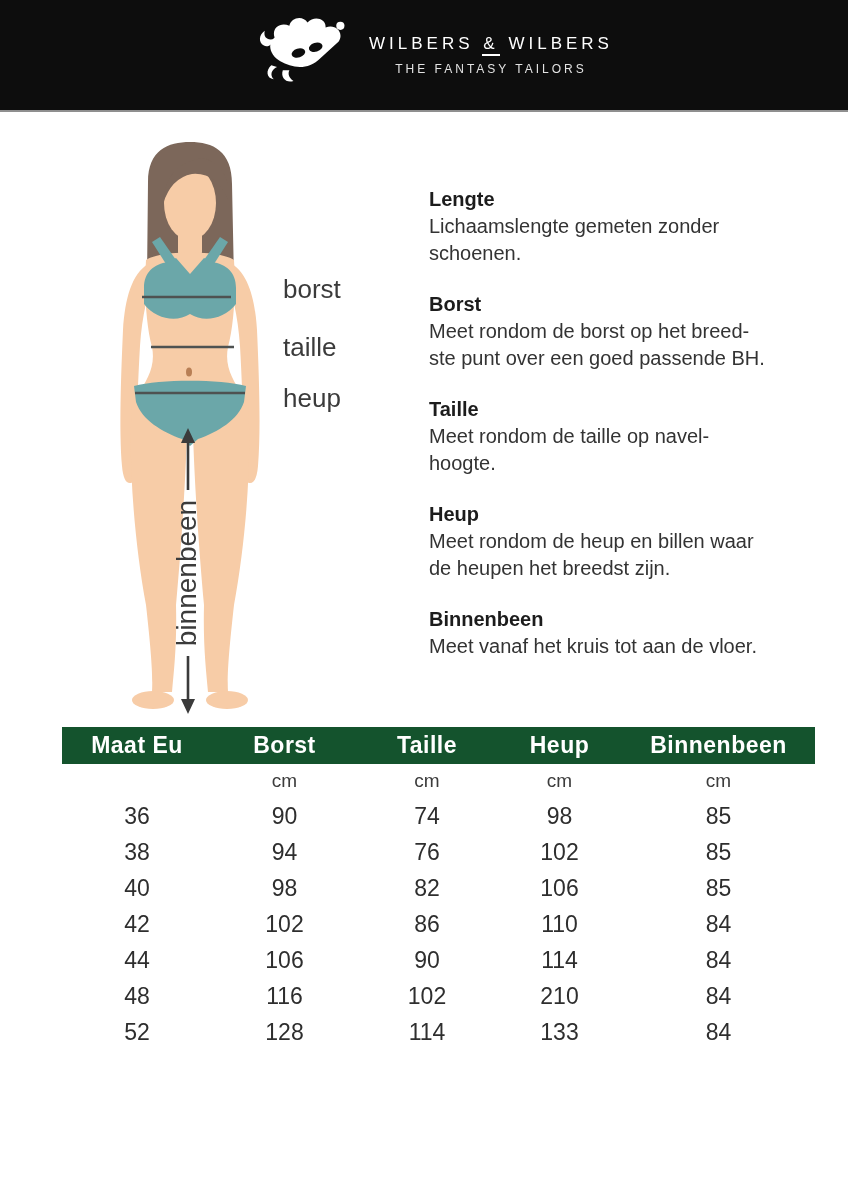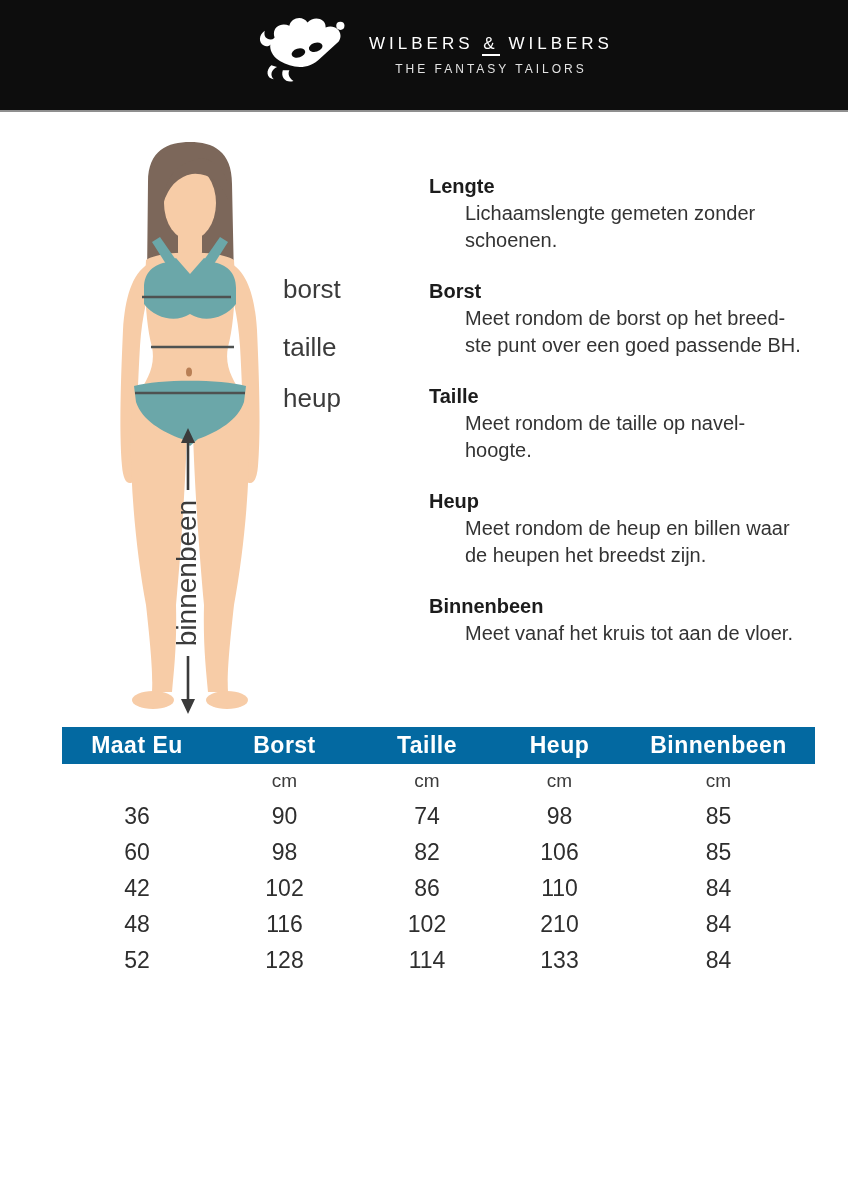--- a/index.html
+++ b/index.html
@@ -17,29 +17,29 @@
   .brand-tagline { color:#e3e3e3; font-size:12px; letter-spacing:3px; margin-top:8px; white-space:nowrap; }
 
   
   .figure-wrap { position:absolute; left:20px; top:140px; width:340px; height:580px; }
   .measure-label { position:absolute; font-size:26px; color:#3b3b3b; line-height:1; }
   .label-borst  { left:283px; top:276px; }
   .label-taille { left:283px; top:334px; }
   .label-heup   { left:283px; top:385px; }
 
   
-  .instructions { position:absolute; left:429px; top:172px; width:395px; }
+  .instructions { position:absolute; left:429px; top:185px; width:395px; }
   .inst { margin-bottom:23px; }
   .inst-title { font-weight:700; font-size:20px; color:#1c1c1c; line-height:28px; }
-  .inst-text  { font-size:20px; color:#333333; line-height:27px; white-space:pre-line;margin-left:36px; }
+  .inst-text  { font-size:20px; color:#333333; line-height:27px; white-space:pre-line; }
 
   
   .size-table { position:absolute; left:62px; top:727px; width:753px;
     border-collapse:collapse; table-layout:fixed; }
-  .size-table th { background:#0369a1; color:#ffffff; font-size:23px; font-weight:700;
+  .size-table th { background:#14532d; color:#ffffff; font-size:23px; font-weight:700;
     height:37px; text-align:center; letter-spacing:0.5px; }
   .size-table .unit-row td { font-size:19px; color:#3c3c3c; height:34px; text-align:center; font-weight:400; }
   .size-table tbody td { font-size:23px; color:#2e2e2e; height:36px; text-align:center; font-weight:400; }
 </style>
 </head>
 <body>
 
 <div class="page">
 
   <header class="brand-bar">
@@ -174,34 +174,48 @@
           <td>cm</td>
         </tr>
         <tr>
           <td>36</td>
           <td>90</td>
           <td>74</td>
           <td>98</td>
           <td>85</td>
         </tr>
         <tr>
-          <td>60</td>
+          <td>38</td>
+          <td>94</td>
+          <td>76</td>
+          <td>102</td>
+          <td>85</td>
+        </tr>
+        <tr>
+          <td>40</td>
           <td>98</td>
           <td>82</td>
           <td>106</td>
           <td>85</td>
         </tr>
         <tr>
           <td>42</td>
           <td>102</td>
           <td>86</td>
           <td>110</td>
           <td>84</td>
         </tr>
         <tr>
+          <td>44</td>
+          <td>106</td>
+          <td>90</td>
+          <td>114</td>
+          <td>84</td>
+        </tr>
+        <tr>
           <td>48</td>
           <td>116</td>
           <td>102</td>
           <td>210</td>
           <td>84</td>
         </tr>
         <tr>
           <td>52</td>
           <td>128</td>
           <td>114</td>

